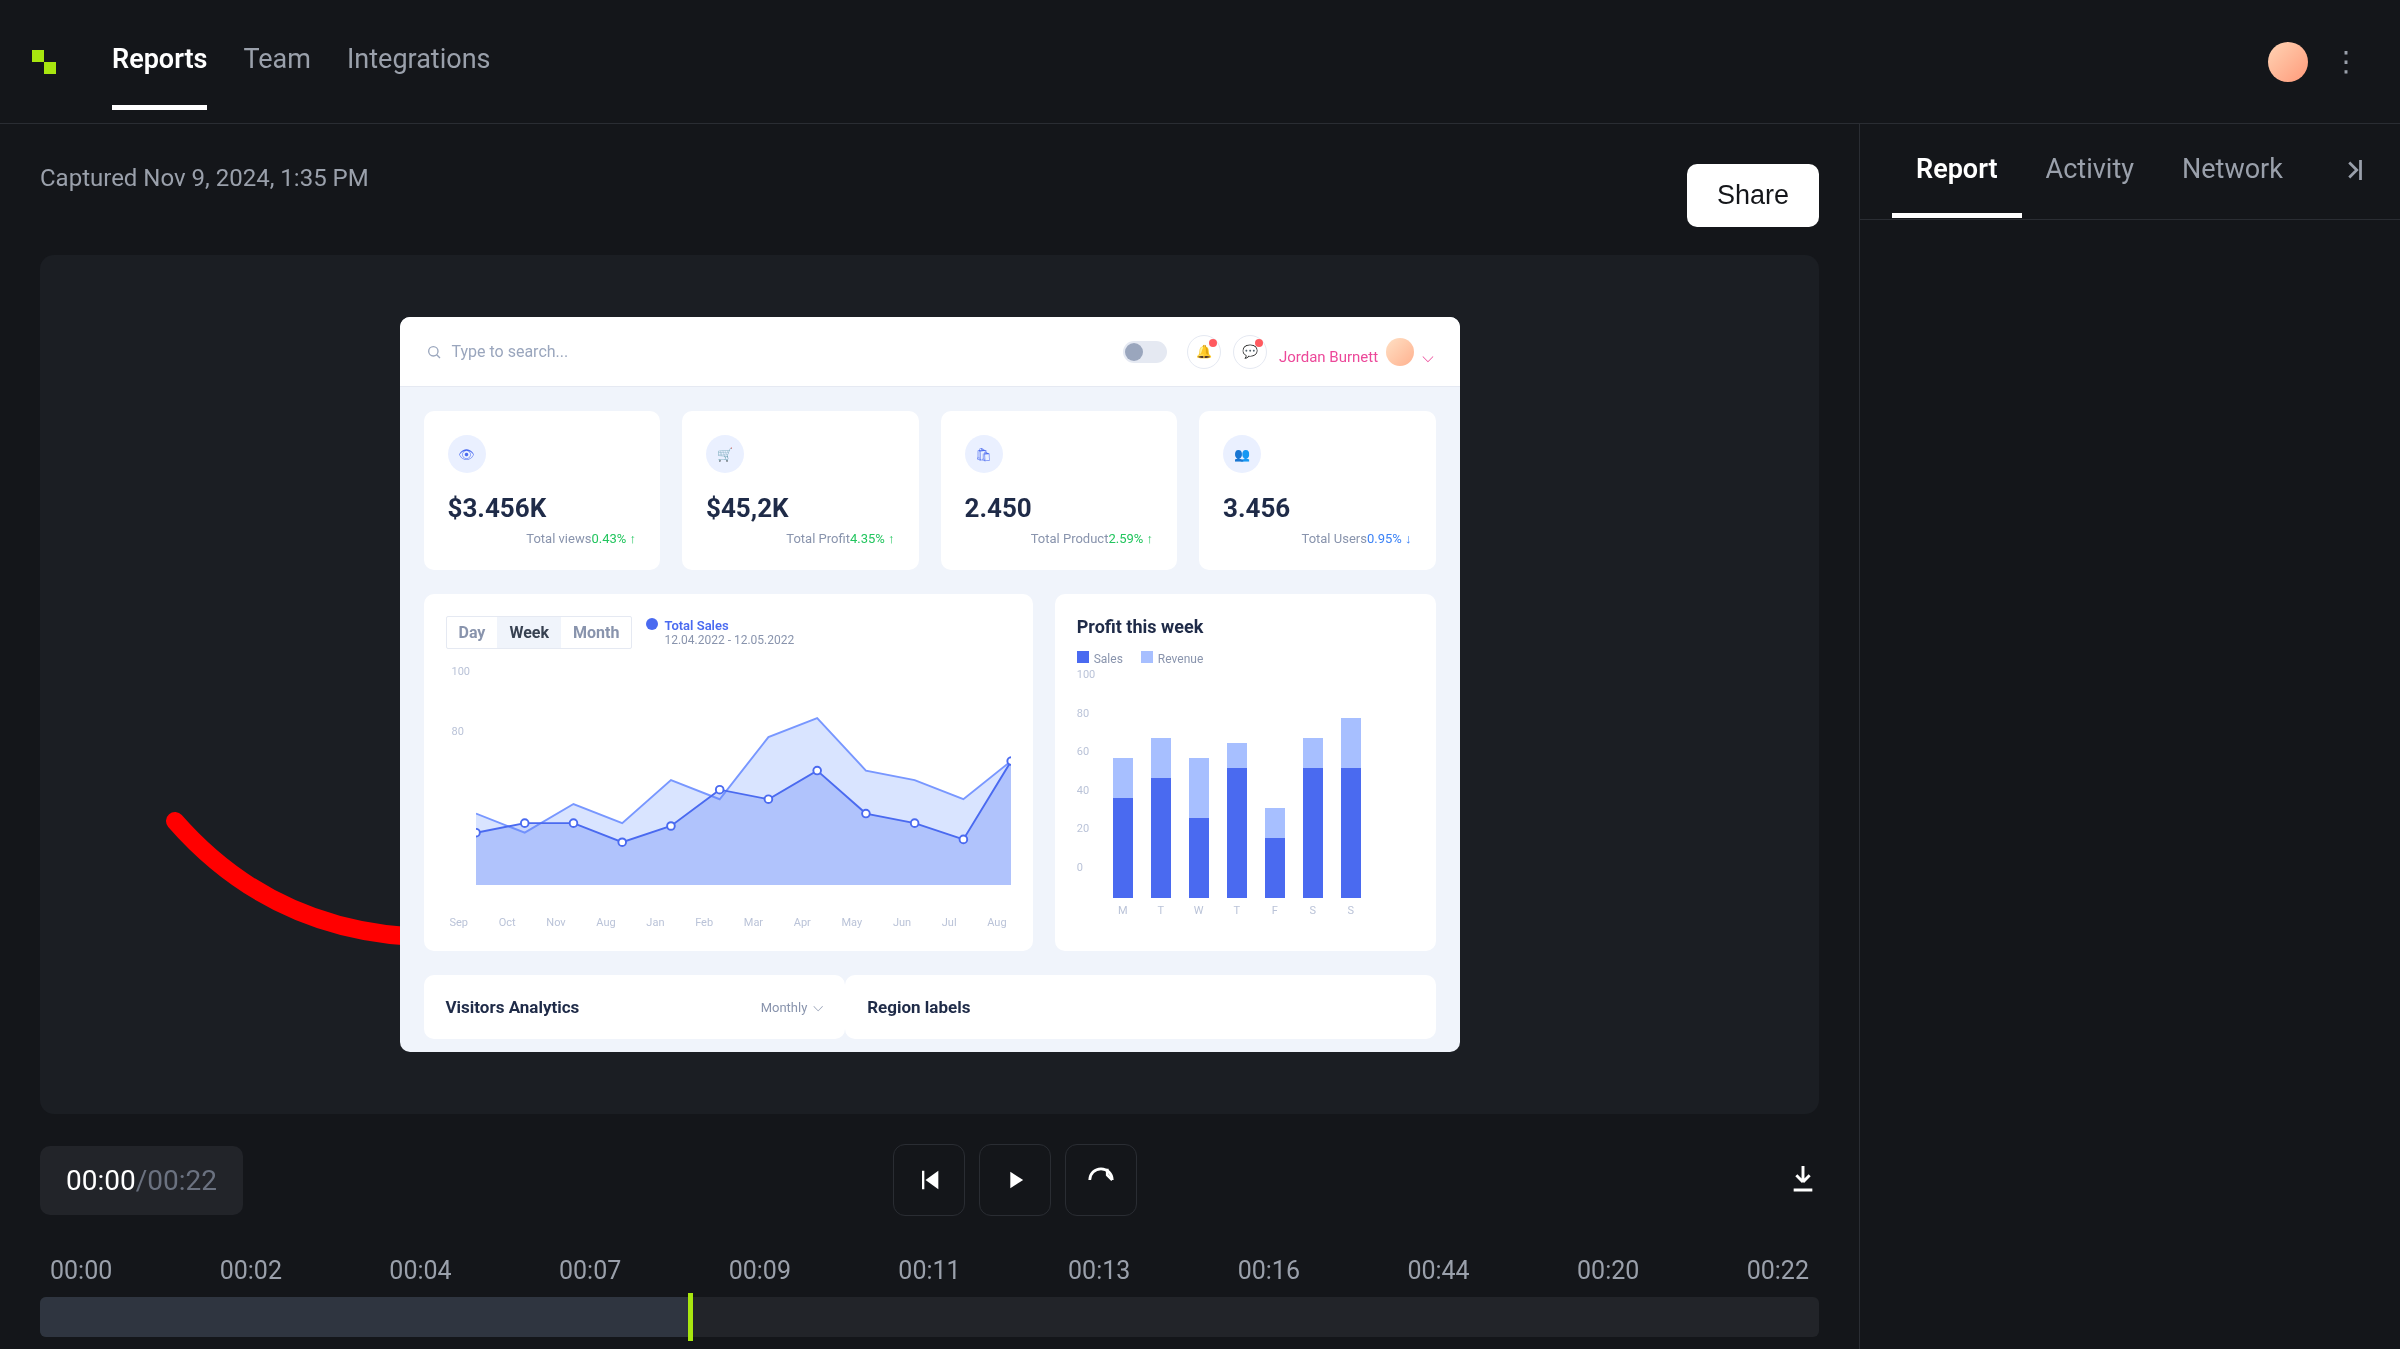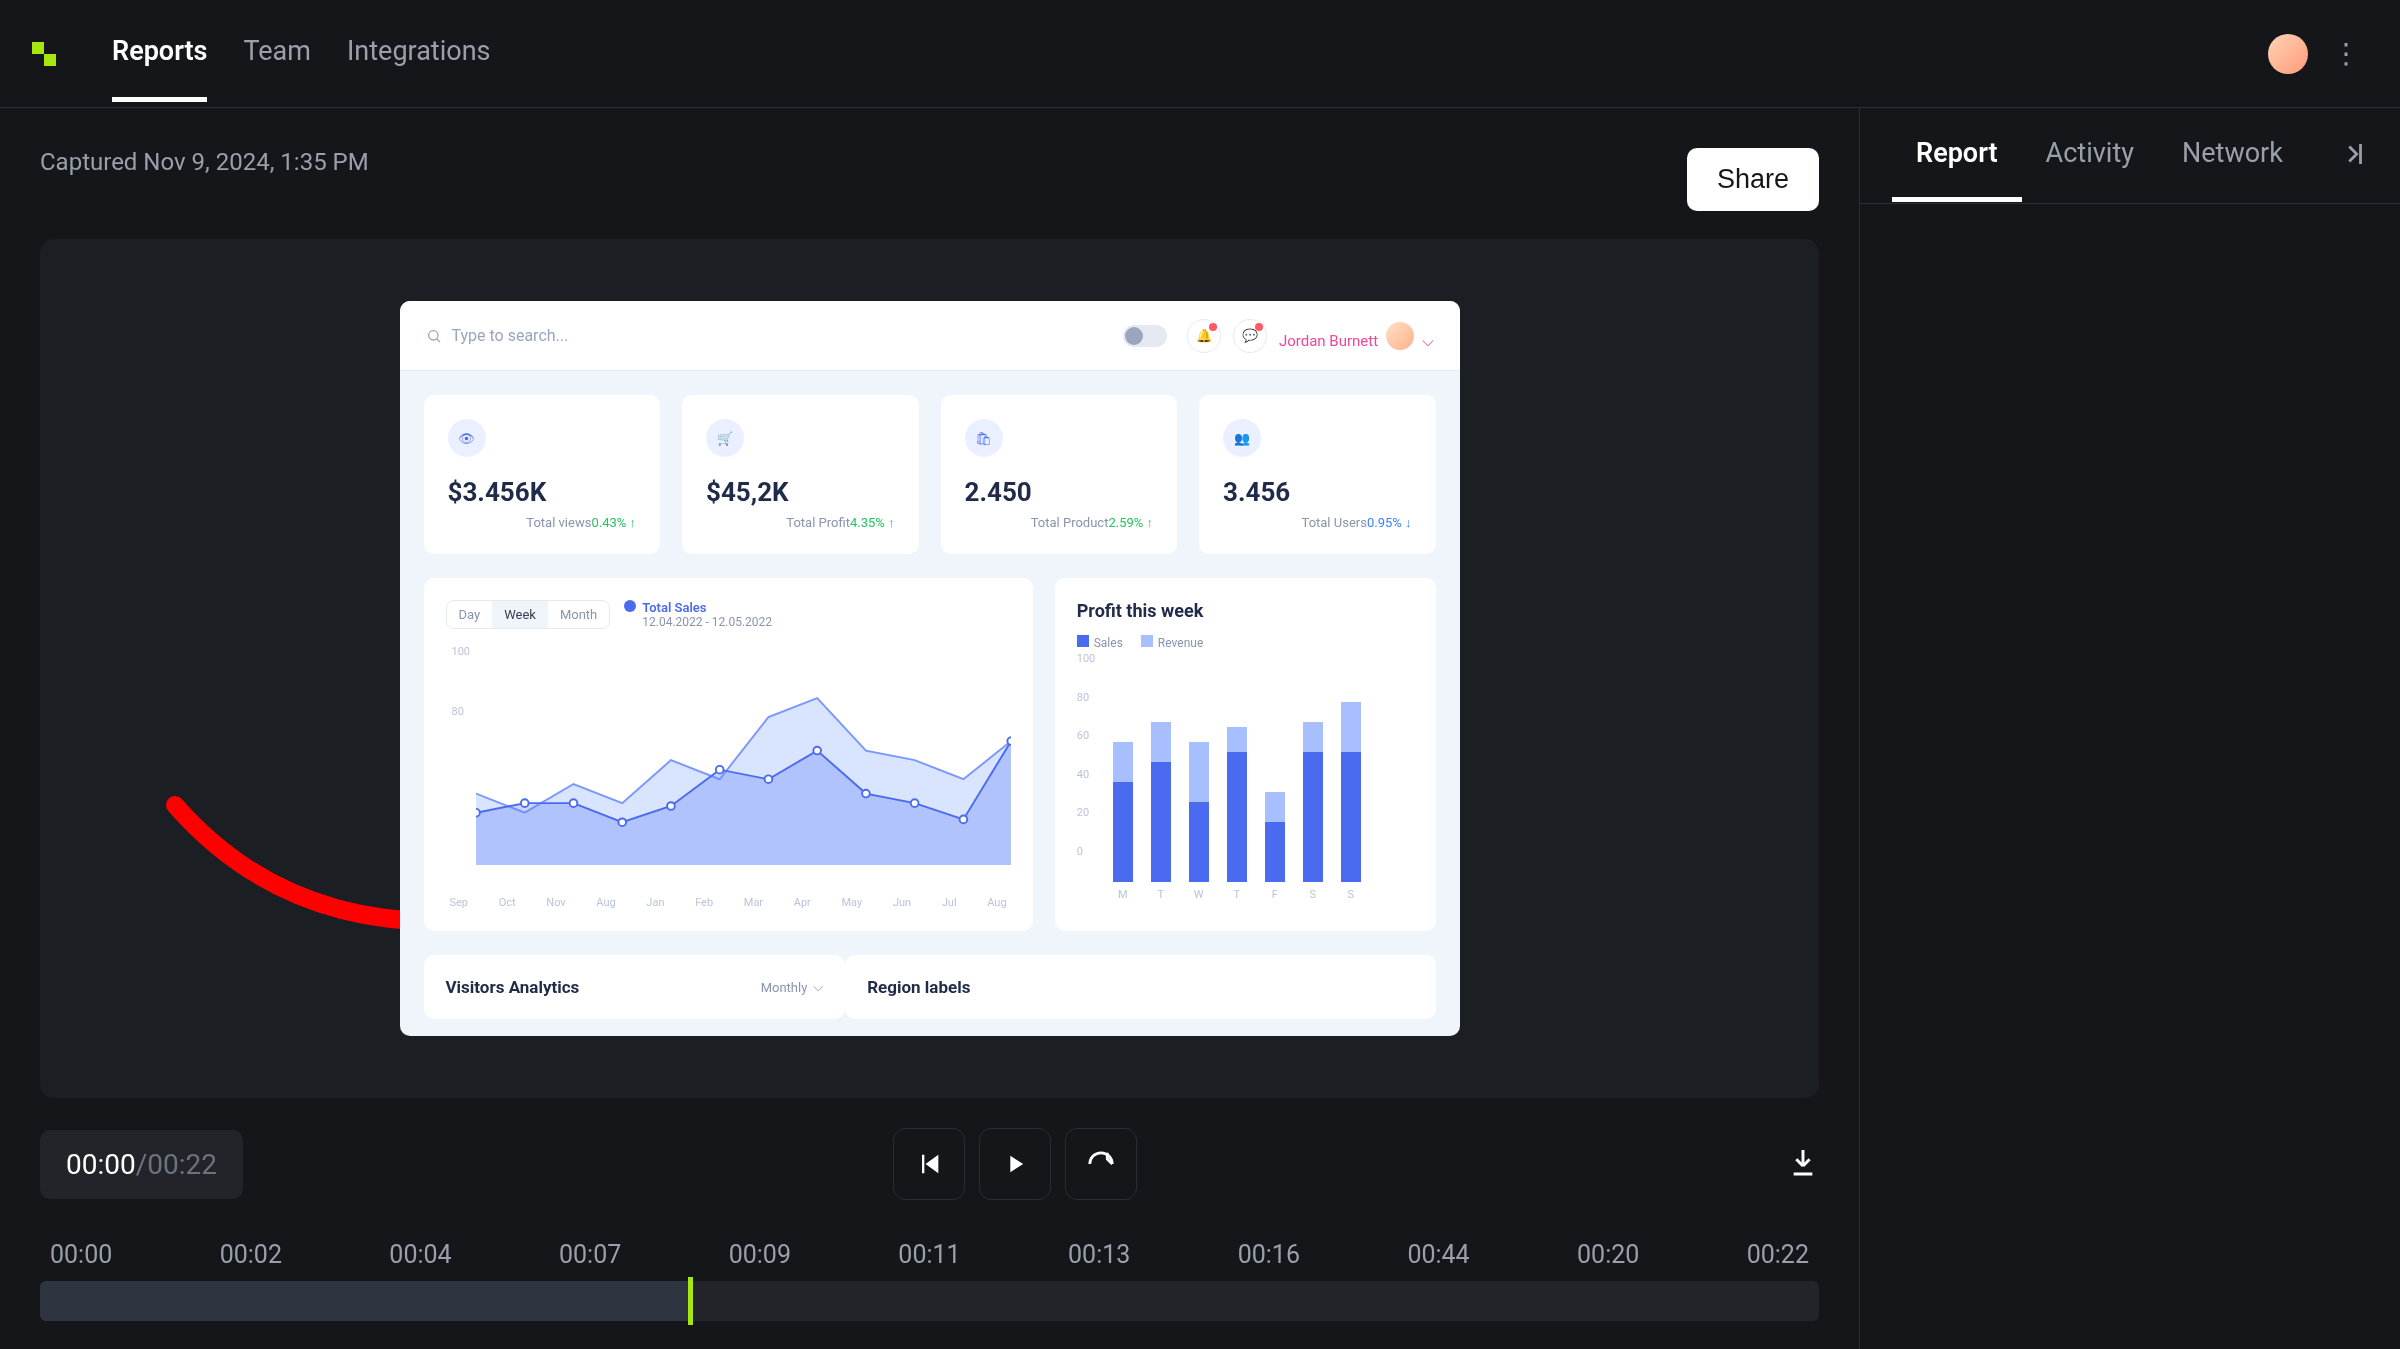--- a/index.html
+++ b/index.html
@@ -5,21 +5,21 @@
 * { box-sizing: border-box; margin: 0; padding: 0; }
 body {
   font-family: -apple-system, BlinkMacSystemFont, "Segoe UI", Roboto, sans-serif;
   background: #14161a;
   color: #fff;
   width: 2400px;
   height: 1349px;
   overflow: hidden;
 }
 .topbar {
-  height: 108px;
+  height: 124px;
   border-bottom: 1px solid #2a2d33;
   display: flex;
   align-items: center;
   padding: 4px 32px;
 }
 .logo {
   width: 24px; height: 24px;
   background: #a8e60f;
   margin-right: 56px;
   position: relative;
@@ -64,21 +64,21 @@
 .stat-icon { width:38px; height:38px; border-radius:50%; background:#eaf0ff; display:flex; align-items:center; justify-content:center; color:#4a6af0; margin-bottom:20px; }
 .stat-value { font-size:26px; font-weight:700; color:#1f2b48; }
 .stat-row { display:flex; justify-content:flex-end; align-items:center; margin-top:8px; }
 .stat-label { font-size:13px; color:#8994ad; }
 .stat-delta { font-size:13px; color:#22c55e; }
 .stat-delta.down { color:#3b82f6; }
 
 .charts-row { padding:0 24px; display:grid; grid-template-columns:1.6fr 1fr; gap:22px; }
 .chart-card { background:#fff; border-radius:10px; padding:22px; }
 .chart-head { display:flex; align-items:center; gap:14px; margin-bottom:14px; }
-.seg { display:flex; border:1px solid #e5e9f2; border-radius:8px; font-size:13px; }
+.seg { display:flex; border:1px solid #e5e9f2; border-radius:2px; font-size:16px;font-weight:bold; }
 .seg span { padding:6px 12px; color:#8994ad; }
 .seg span.active { background:#f0f4fb; color:#374151; }
 .legend-dot { width:12px; height:12px; border-radius:50%; background:#4a6af0; display:inline-block; margin-right:6px; }
 .legend-label { font-size:13px; color:#4a6af0; font-weight:600; }
 .legend-sub { font-size:12px; color:#8994ad; margin-left:18px; }
 .chart-body { height:245px; position:relative; }
 .y-lab { position:absolute; left:6px; font-size:11px; color:#bac3d8; }
 .y-lab.y1 { top:2px; }
 .y-lab.y2 { top:62px; }
 .x-labs { display:flex; justify-content:space-between; font-size:11px; color:#bac3d8; padding:0 4px; margin-top:8px; }

